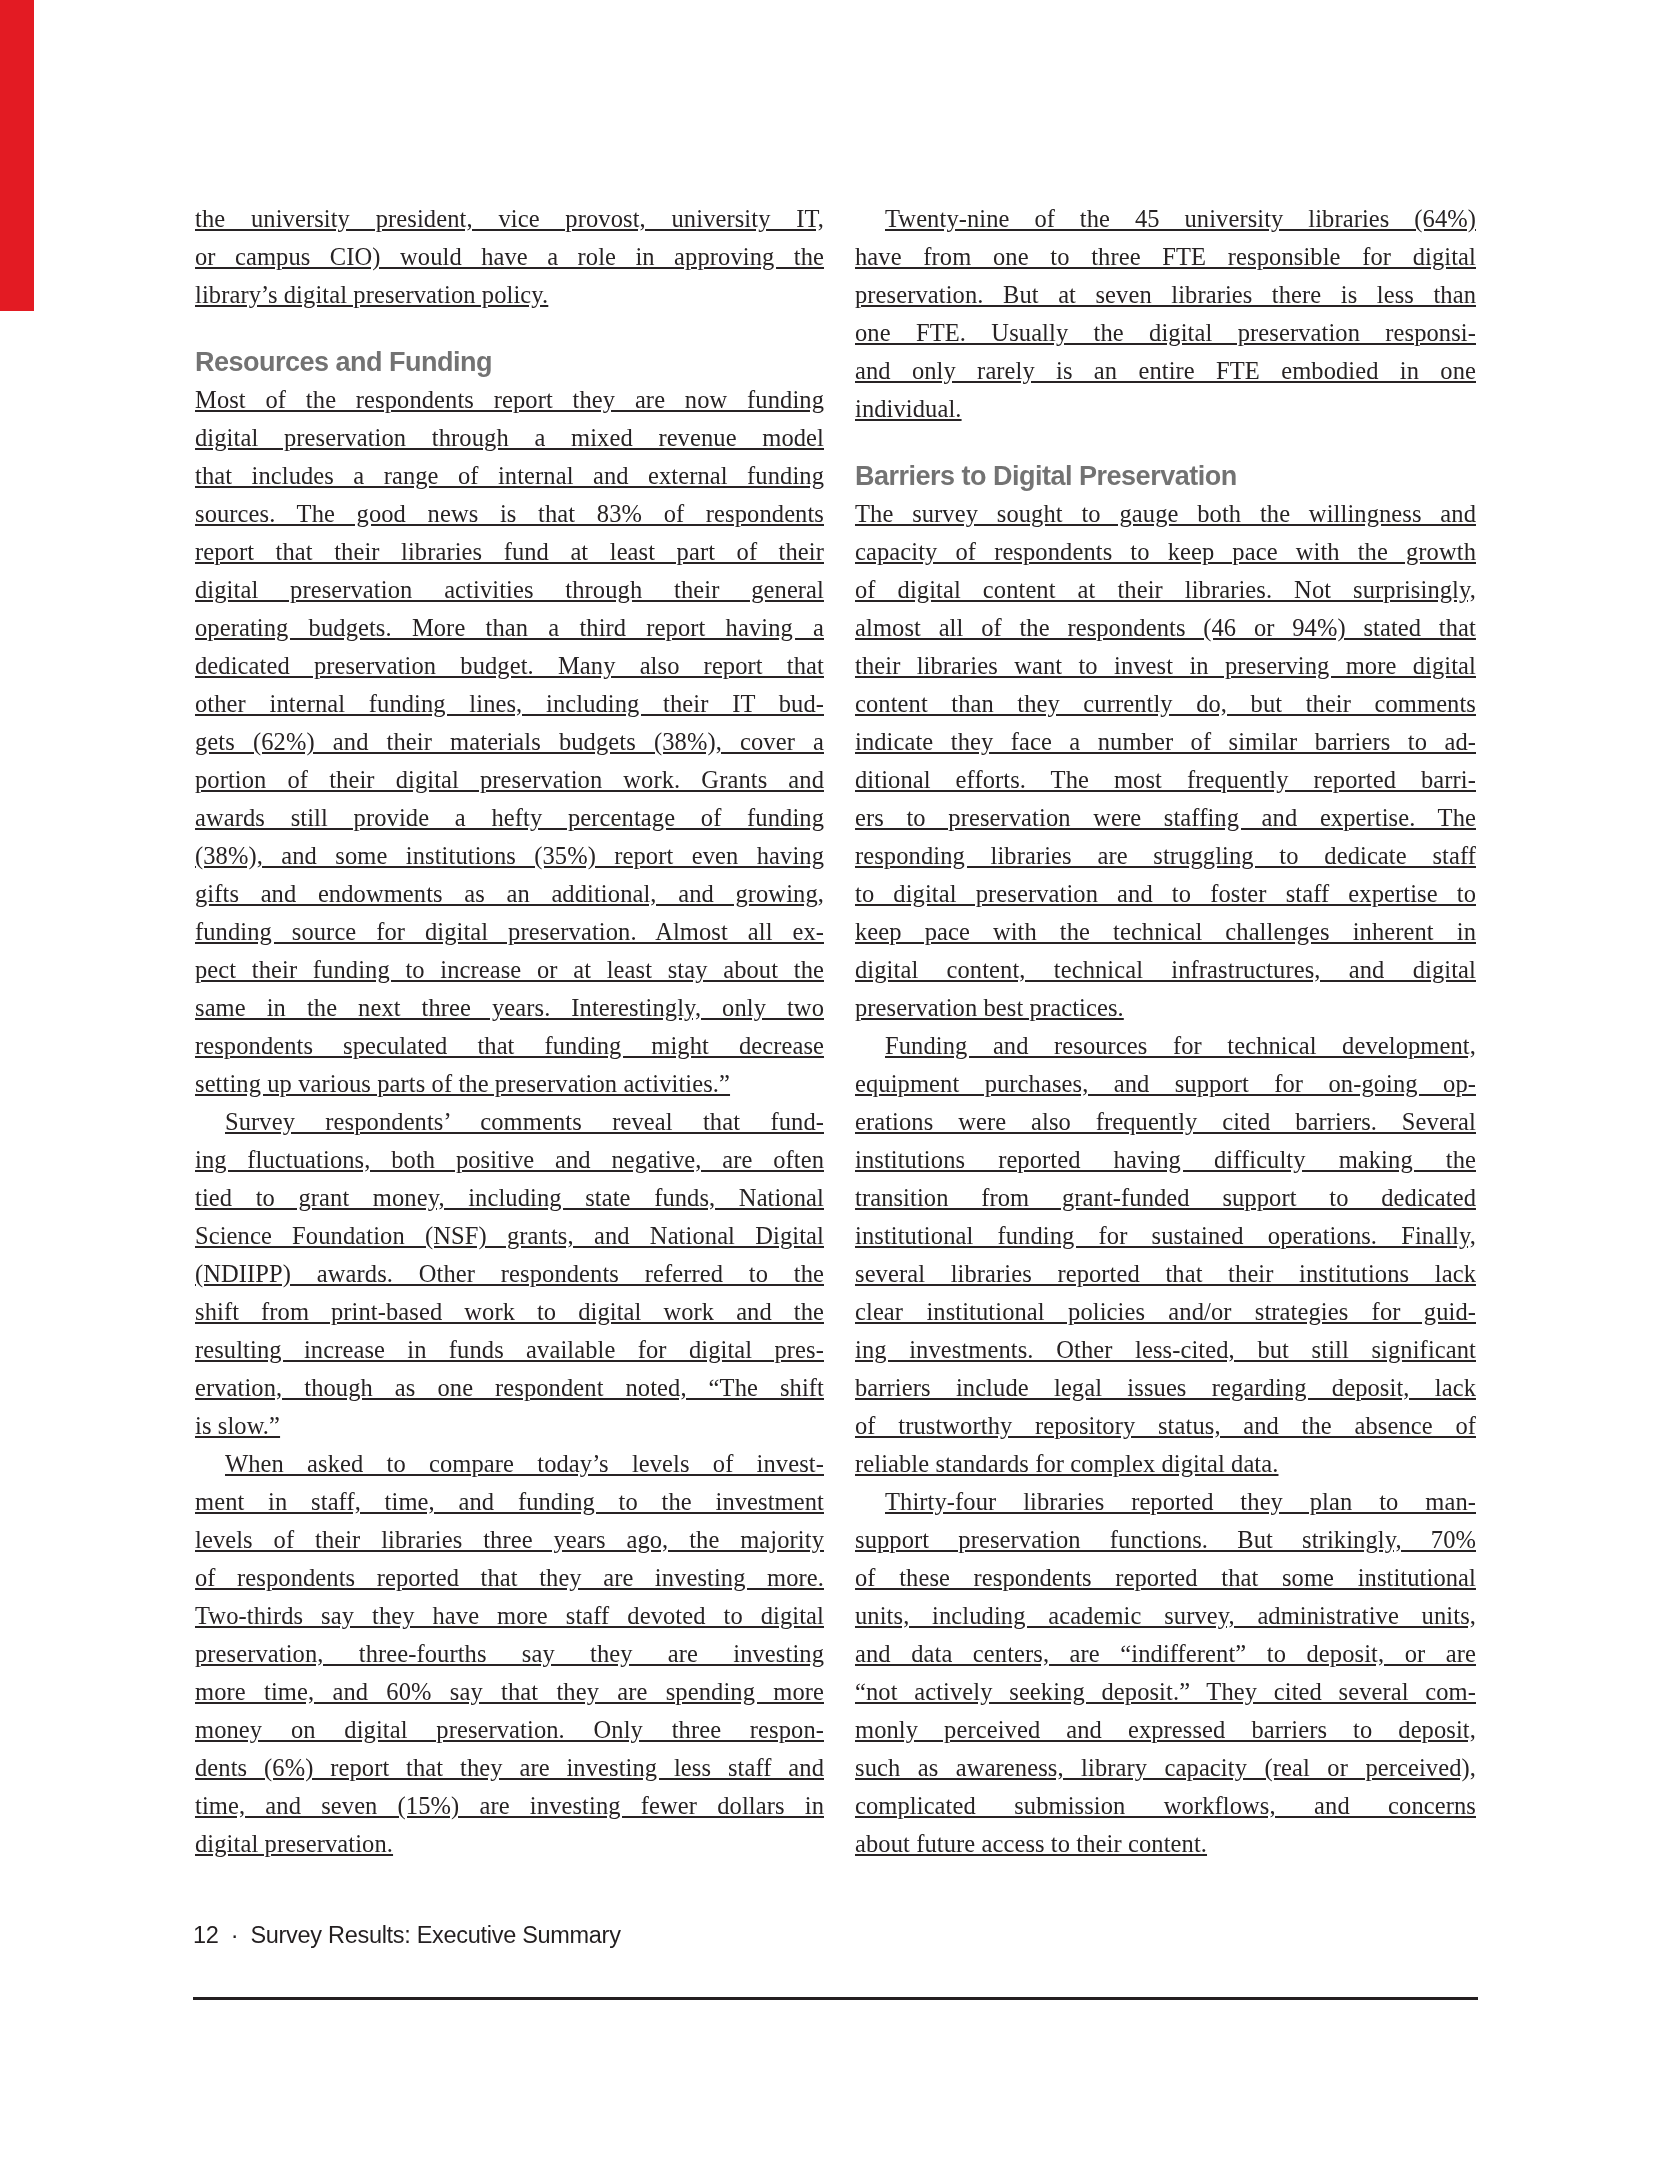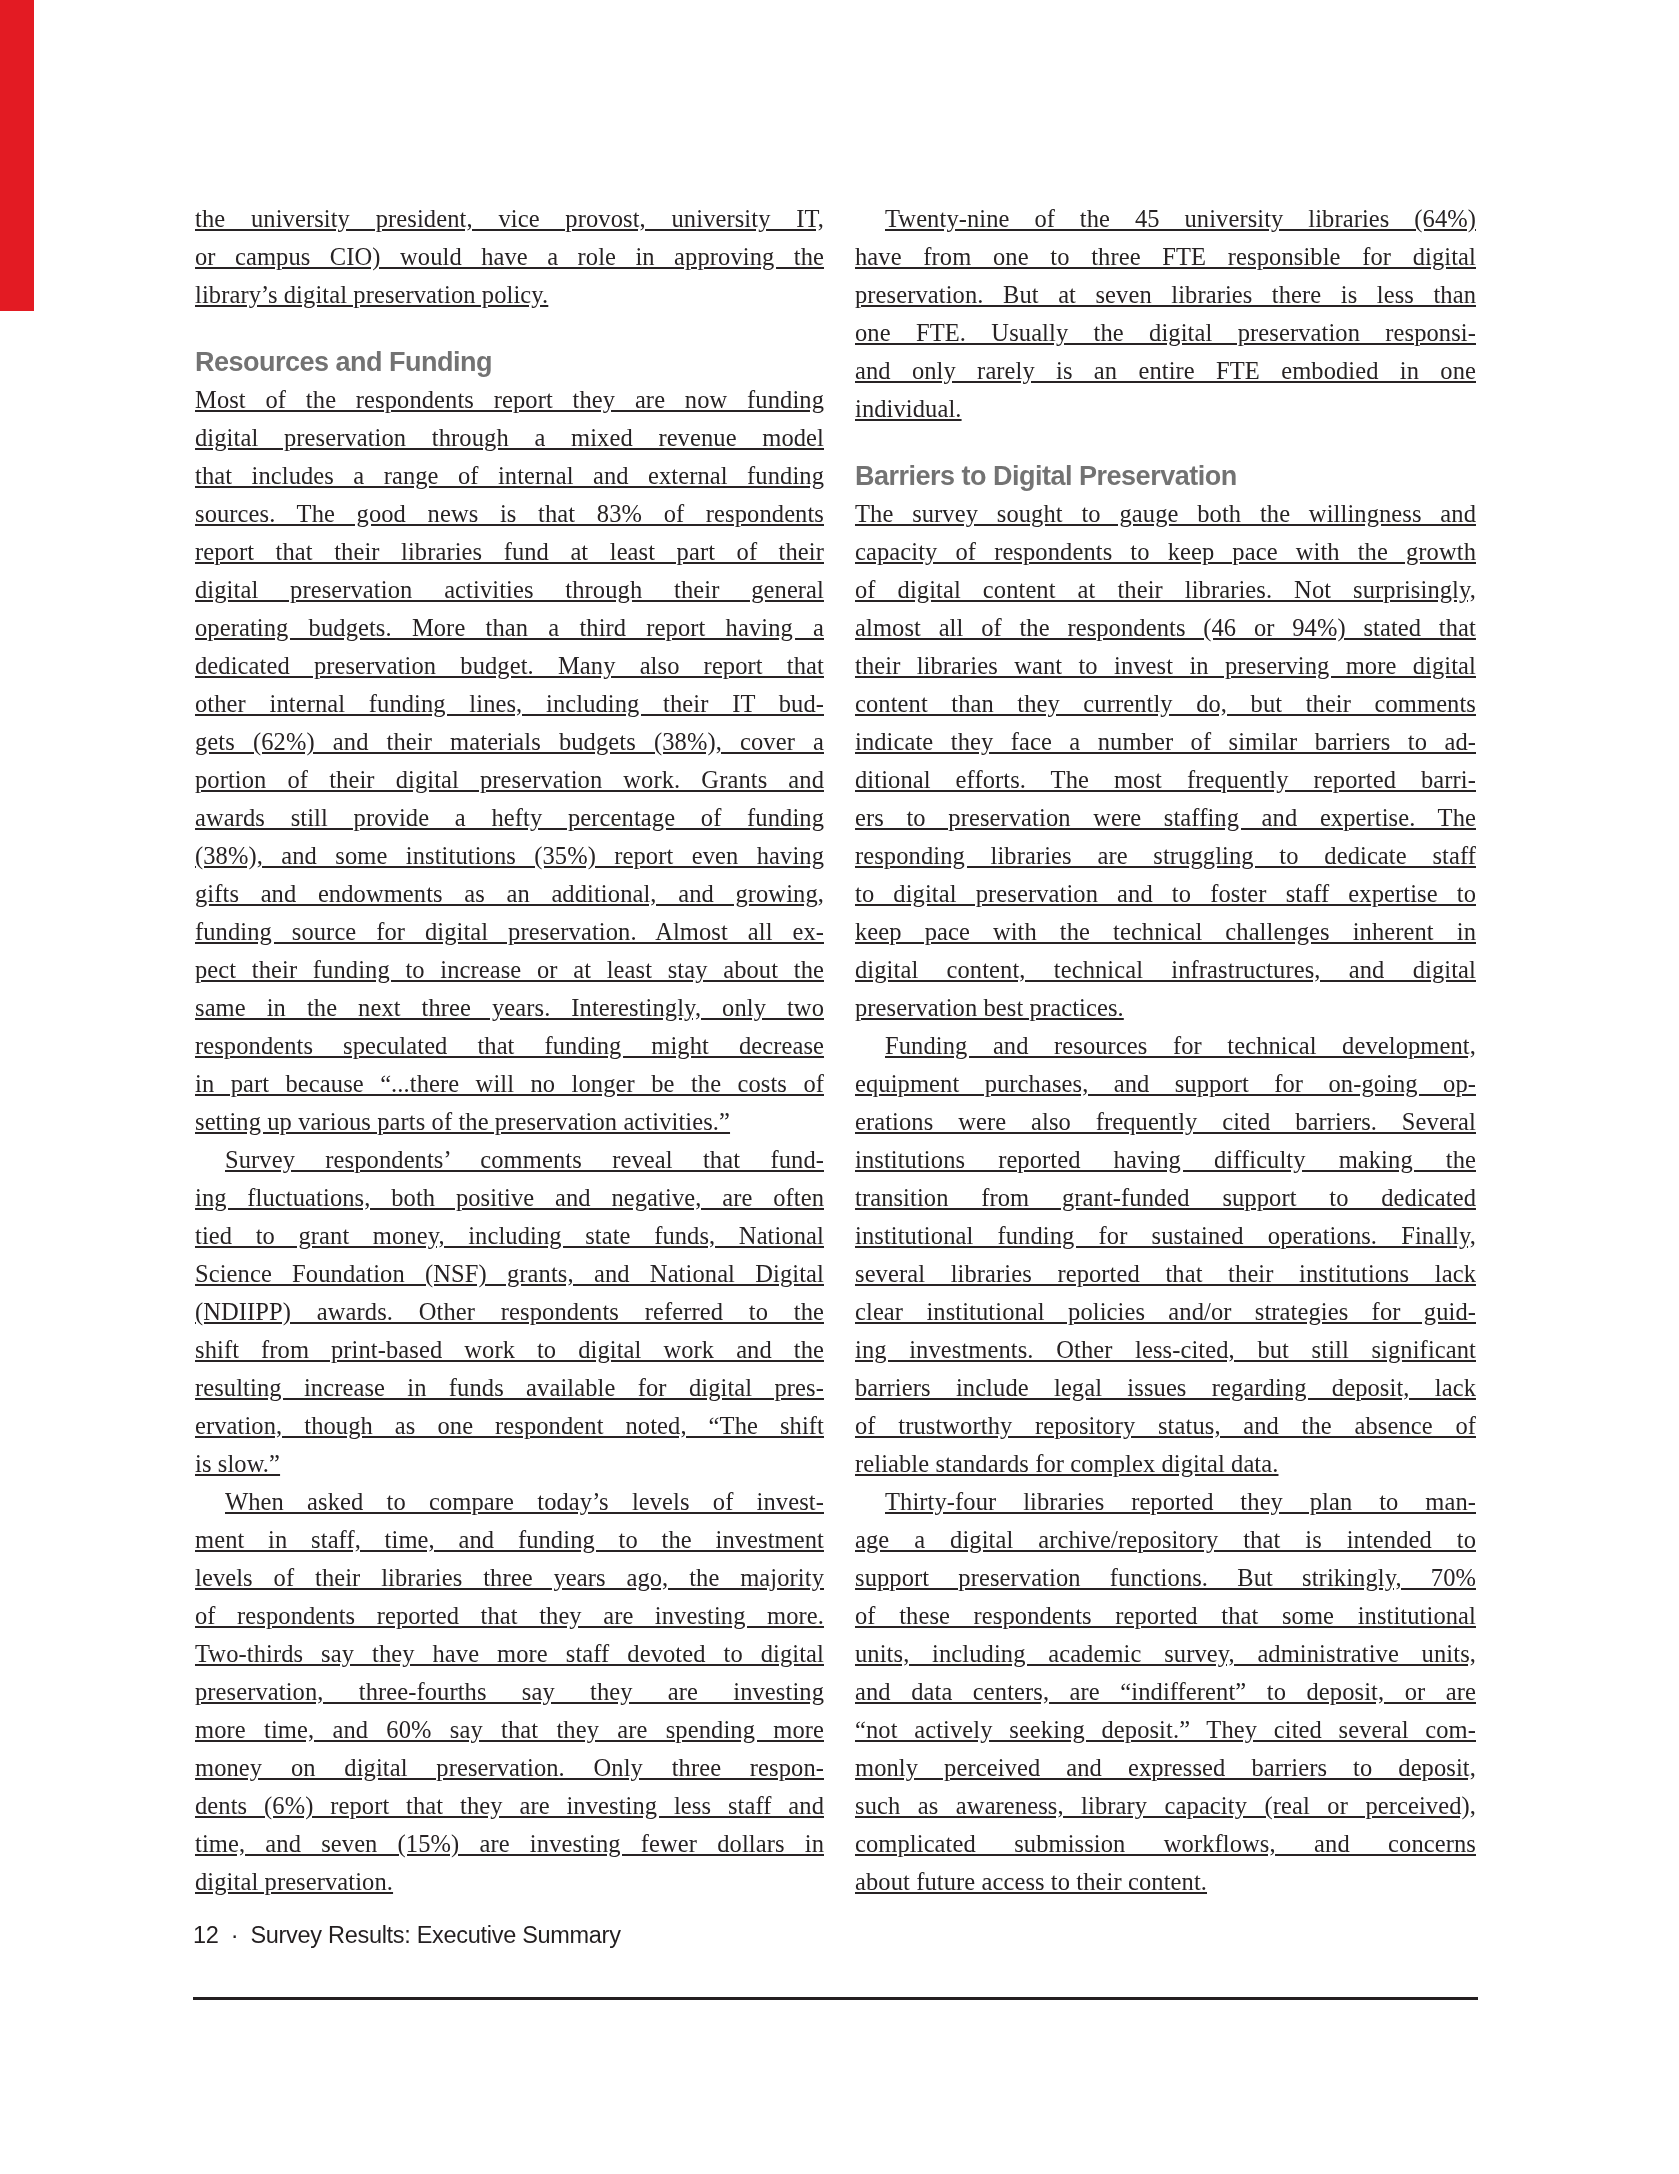--- a/index.html
+++ b/index.html
@@ -83,21 +83,20 @@
         <div class="line">other internal funding lines, including their IT bud-</div>
         <div class="line">gets (62%) and their materials budgets (38%), cover a</div>
         <div class="line">portion of their digital preservation work. Grants and</div>
         <div class="line">awards still provide a hefty percentage of funding</div>
         <div class="line">(38%), and some institutions (35%) report even having</div>
         <div class="line">gifts and endowments as an additional, and growing,</div>
         <div class="line">funding source for digital preservation. Almost all ex-</div>
         <div class="line">pect their funding to increase or at least stay about the</div>
         <div class="line">same in the next three years. Interestingly, only two</div>
         <div class="line">respondents speculated that funding might decrease</div>
-        <div class="line">in part because “...there will no longer be the costs of</div>
         <div class="line lastline">setting up various parts of the preservation activities.”</div>
       </div>
       <div class="para">
         <div class="line indent">Survey respondents’ comments reveal that fund-</div>
         <div class="line">ing fluctuations, both positive and negative, are often</div>
         <div class="line">tied to grant money, including state funds, National</div>
         <div class="line">Science Foundation (NSF) grants, and National Digital</div>
         <div class="line">(NDIIPP) awards. Other respondents referred to the</div>
         <div class="line">shift from print-based work to digital work and the</div>
         <div class="line">resulting increase in funds available for digital pres-</div>
@@ -153,21 +152,20 @@
         <div class="line">institutional funding for sustained operations. Finally,</div>
         <div class="line">several libraries reported that their institutions lack</div>
         <div class="line">clear institutional policies and/or strategies for guid-</div>
         <div class="line">ing investments. Other less-cited, but still significant</div>
         <div class="line">barriers include legal issues regarding deposit, lack</div>
         <div class="line">of trustworthy repository status, and the absence of</div>
         <div class="line lastline">reliable standards for complex digital data.</div>
       </div>
       <div class="para">
         <div class="line indent">Thirty-four libraries reported they plan to man-</div>
-        <div class="line">age a digital archive/repository that is intended to</div>
         <div class="line">support preservation functions. But strikingly, 70%</div>
         <div class="line">of these respondents reported that some institutional</div>
         <div class="line">units, including academic survey, administrative units,</div>
         <div class="line">and data centers, are “indifferent” to deposit, or are</div>
         <div class="line">“not actively seeking deposit.” They cited several com-</div>
         <div class="line">monly perceived and expressed barriers to deposit,</div>
         <div class="line">such as awareness, library capacity (real or perceived),</div>
         <div class="line">complicated submission workflows, and concerns</div>
         <div class="line lastline">about future access to their content.</div>
       </div>

